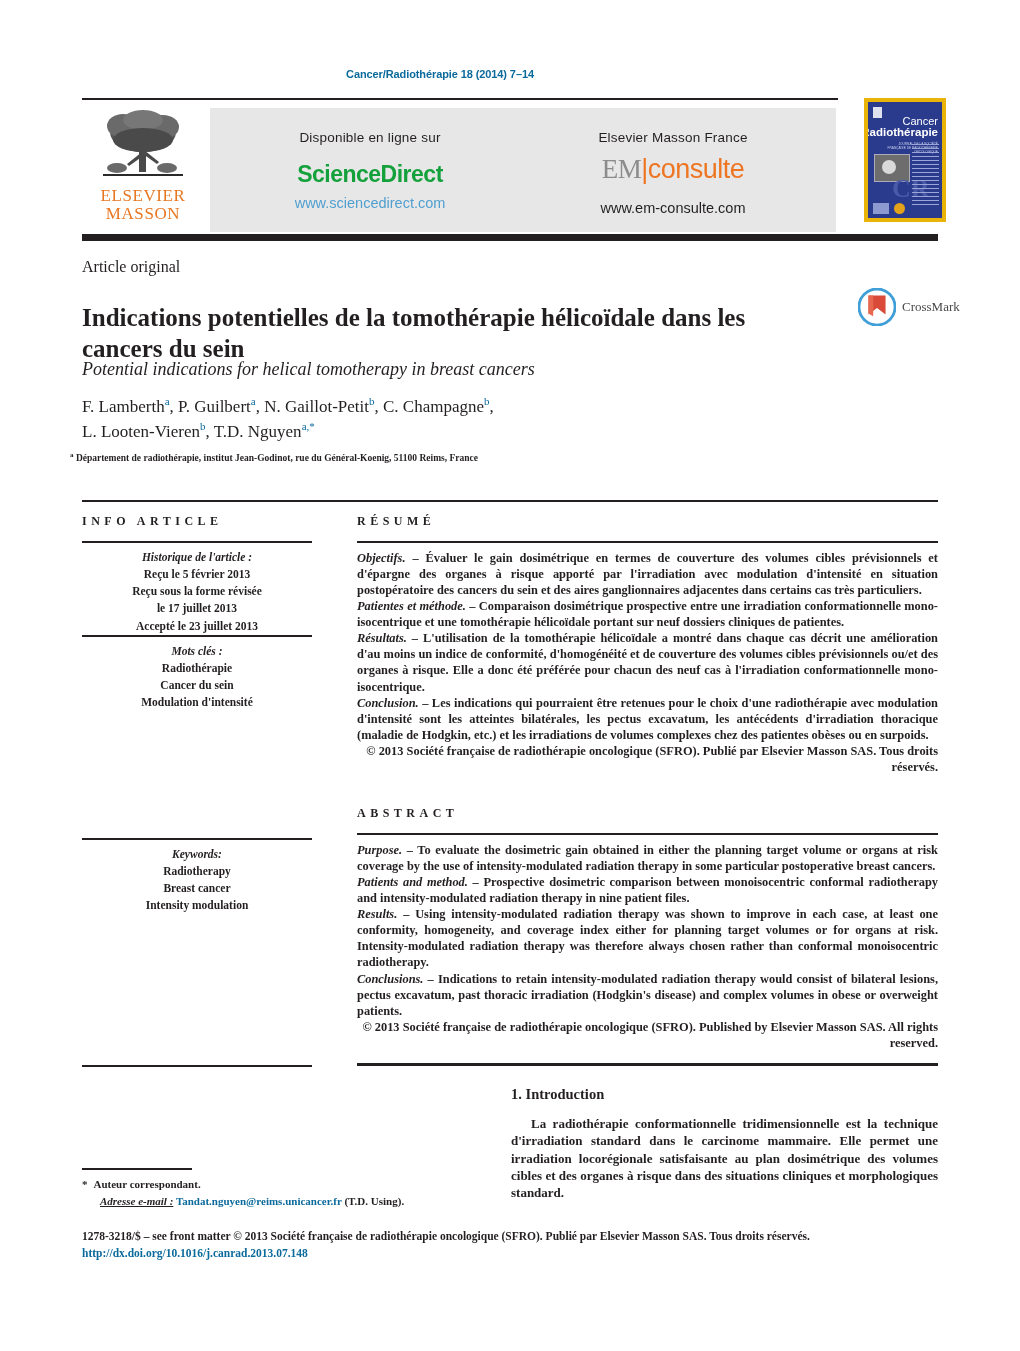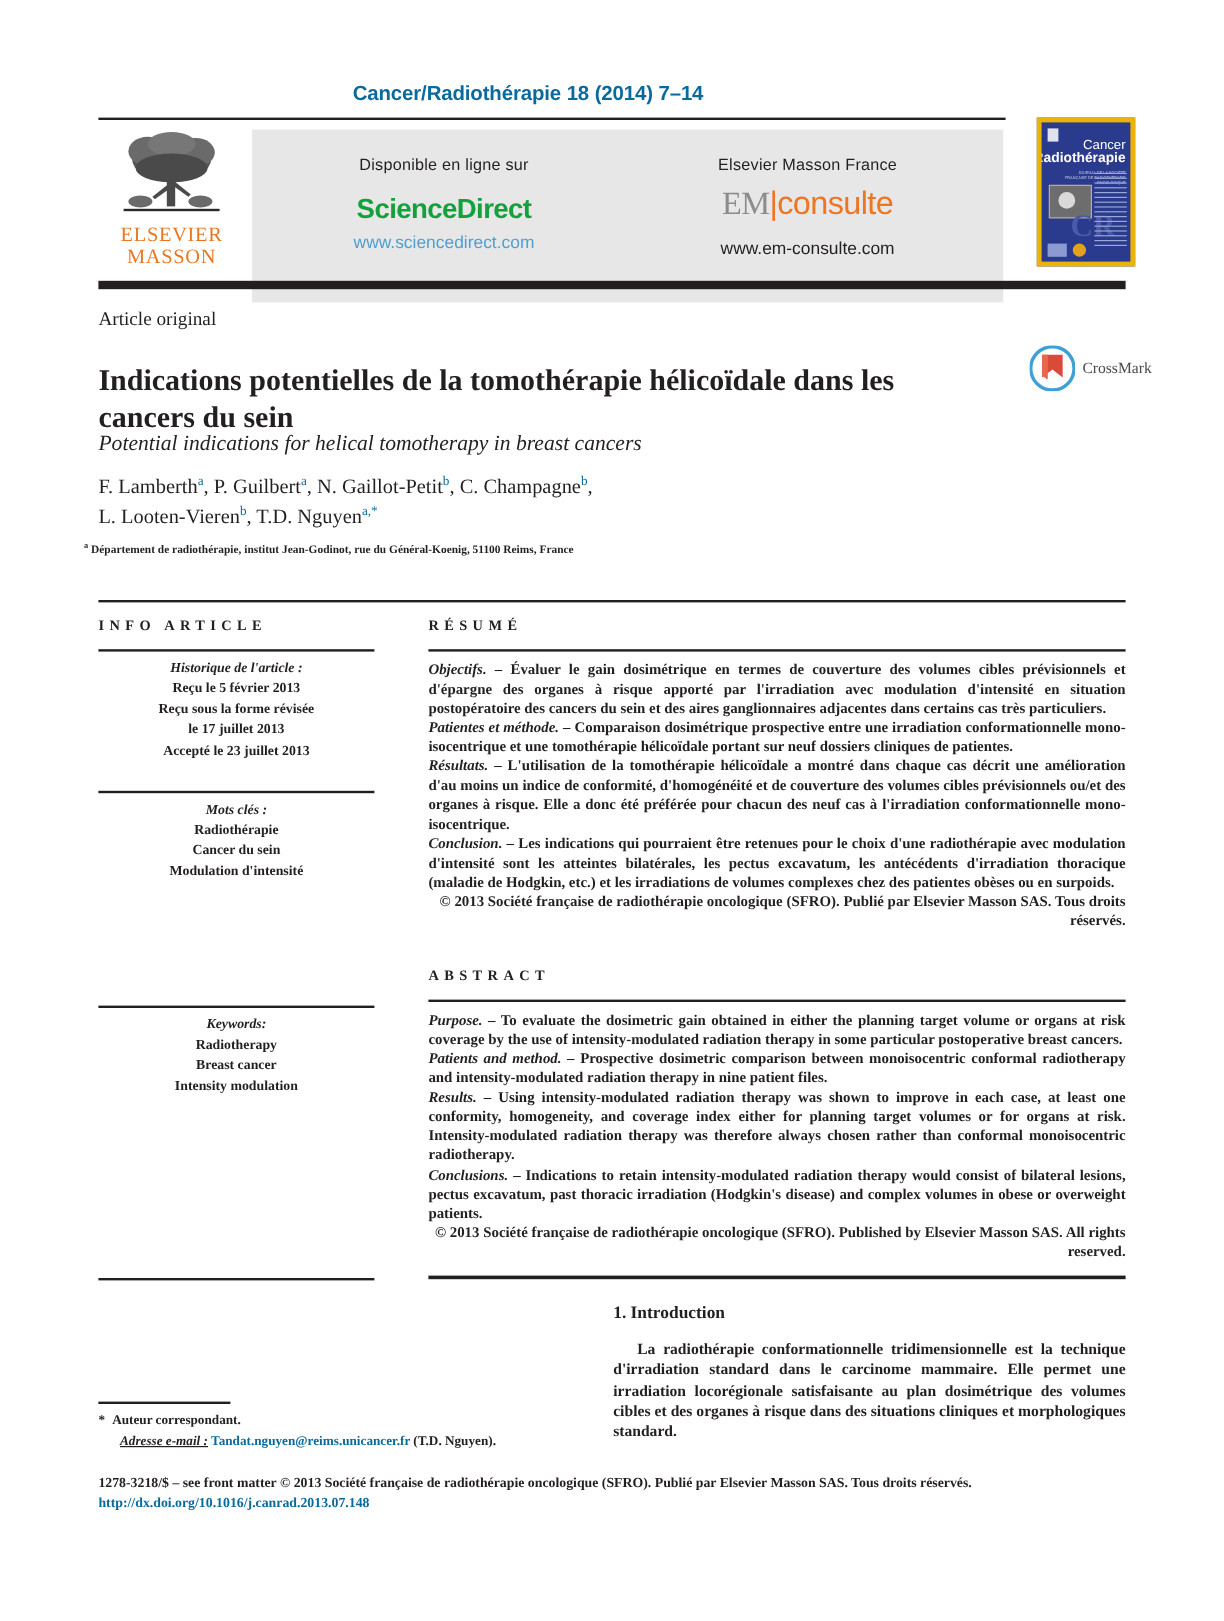--- a/index.html
+++ b/index.html
@@ -22,21 +22,21 @@
 
   
   .running-head {
     position: absolute;
     top: 68px;
     left: 0;
     width: 880px;
     text-align: center;
     font-family: "Liberation Sans", sans-serif;
     font-weight: bold;
-    font-size: 17px;
+    font-size: 11px;
     color: #0b6a9c;
     letter-spacing: -0.1px;
   }
 
   
   .masthead {
     position: absolute;
     top: 98px;
     left: 82px;
     width: 856px;
@@ -65,21 +65,21 @@
     font-size: 17px;
     letter-spacing: 0.6px;
     line-height: 1.0;
     margin-top: 1px;
   }
   .grey-band {
     position: absolute;
     top: 10px;
     left: 128px;
     width: 626px;
-    height: 144px;
+    height: 124px;
     background: #e7e7e8;
   }
   .band-col {
     position: absolute;
     top: 22px;
     text-align: center;
     font-family: "Liberation Sans", sans-serif;
   }
   .band-col.left { left: 10px; width: 300px; }
   .band-col.right { left: 310px; width: 306px; }
@@ -525,21 +525,21 @@
     <div class="thin-rule"></div>
     <div class="kw-block">
       <div class="kw-title">Historique de l'article :</div>
       <div>Reçu le 5 février 2013</div>
       <div>Reçu sous la forme révisée</div>
       <div>le 17 juillet 2013</div>
       <div>Accepté le 23 juillet 2013</div>
     </div>
   </div>
 
-  <div class="col-left" style="top:635px;margin-top:24px;">
+  <div class="col-left" style="top:635px;">
     <div class="thin-rule"></div>
     <div class="kw-block">
       <div class="kw-title">Mots clés :</div>
       <div>Radiothérapie</div>
       <div>Cancer du sein</div>
       <div>Modulation d'intensité</div>
     </div>
   </div>
 
   <div class="col-left" style="top:838px;">
@@ -578,21 +578,21 @@
   <div class="intro-rule-left"></div>
   <div class="intro-rule-right"></div>
   <div class="intro">
     <h2>1. Introduction</h2>
     <p>La radiothérapie conformationnelle tridimensionnelle est la technique d'irradiation standard dans le carcinome mammaire. Elle permet une irradiation locorégionale satisfaisante au plan dosimétrique des volumes cibles et des organes à risque dans des situations cliniques et morphologiques standard.</p>
   </div>
 
   <div class="fn-rule"></div>
   <div class="footnote">
     <div><span class="star">*</span><span>Auteur correspondant.</span></div>
-    <div class="fn-line2"><em>Adresse e-mail :</em> <span class="mail" style="color:#0b6a9c">Tandat.nguyen@reims.unicancer.fr</span> <span>(T.D. Nguyen).</span></div>
+    <div class="fn-line2"><em>Adresse e-mail :</em> <span class="mail" style="color:#0b6a9c">Tandat.nguyen@reims.unicancer.fr</span> <span>(T.D. Using).</span></div>
   </div>
 
   <div class="imprint">
     <div>1278-3218/$ – see front matter © 2013 Société française de radiothérapie oncologique (SFRO). Publié par Elsevier Masson SAS. Tous droits réservés.</div>
     <div class="doi">http://dx.doi.org/10.1016/j.canrad.2013.07.148</div>
   </div>
 
 </div>
 
 </body></html>

